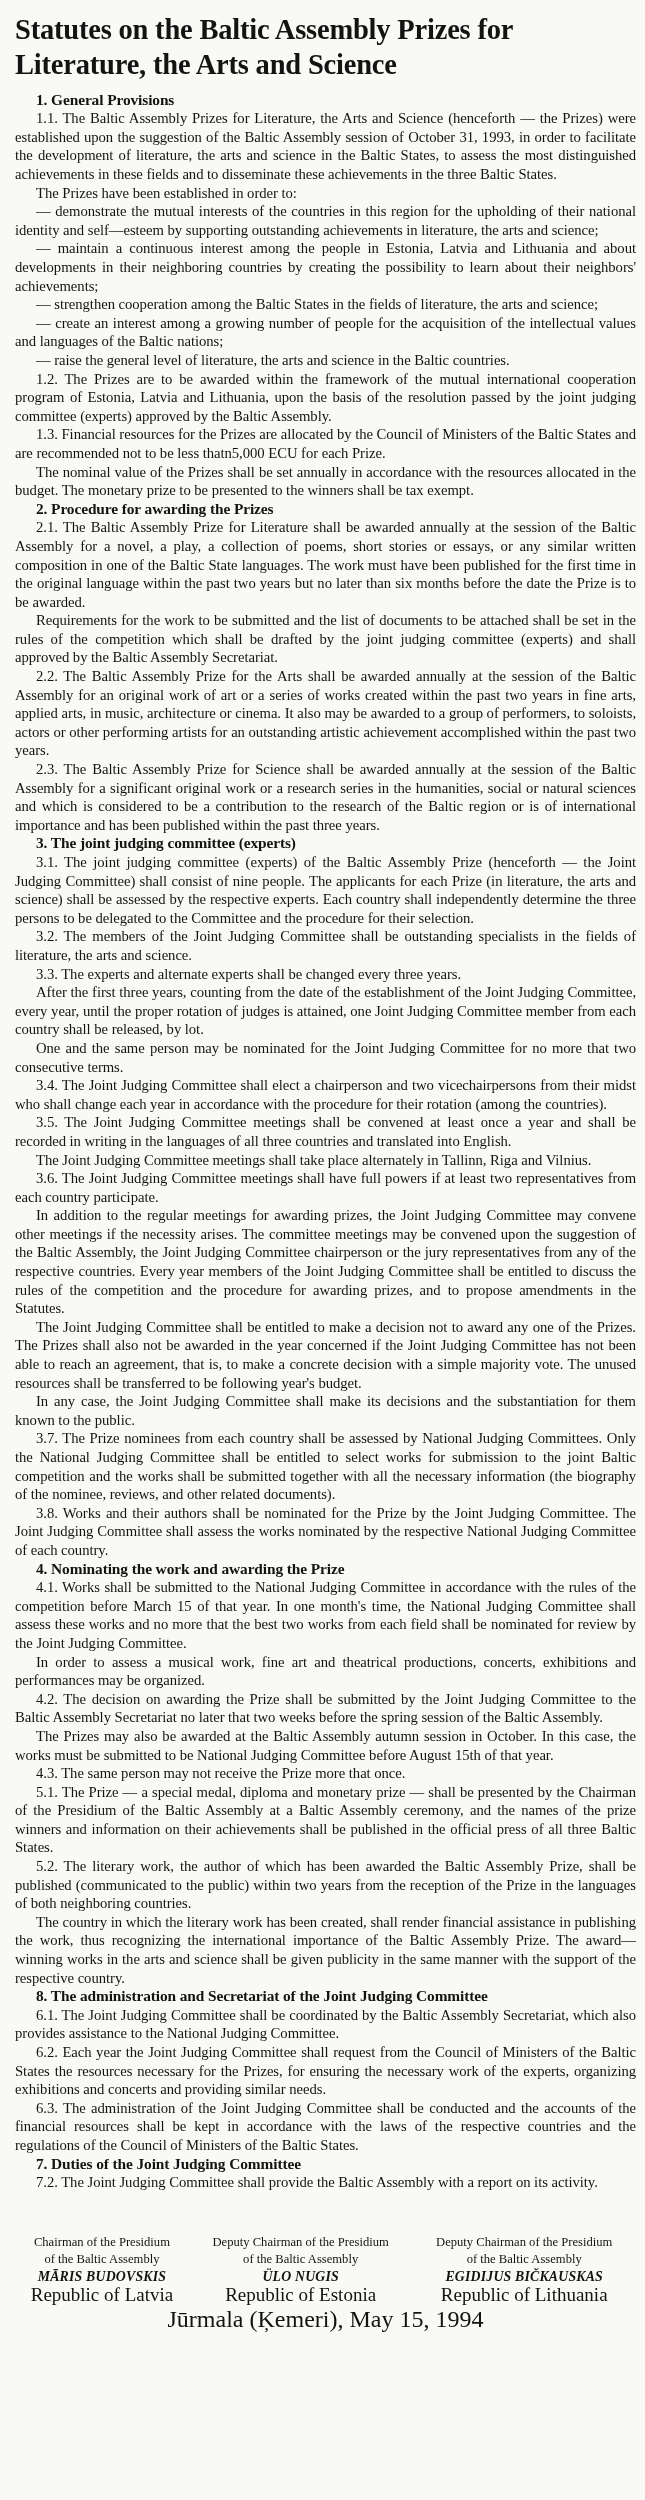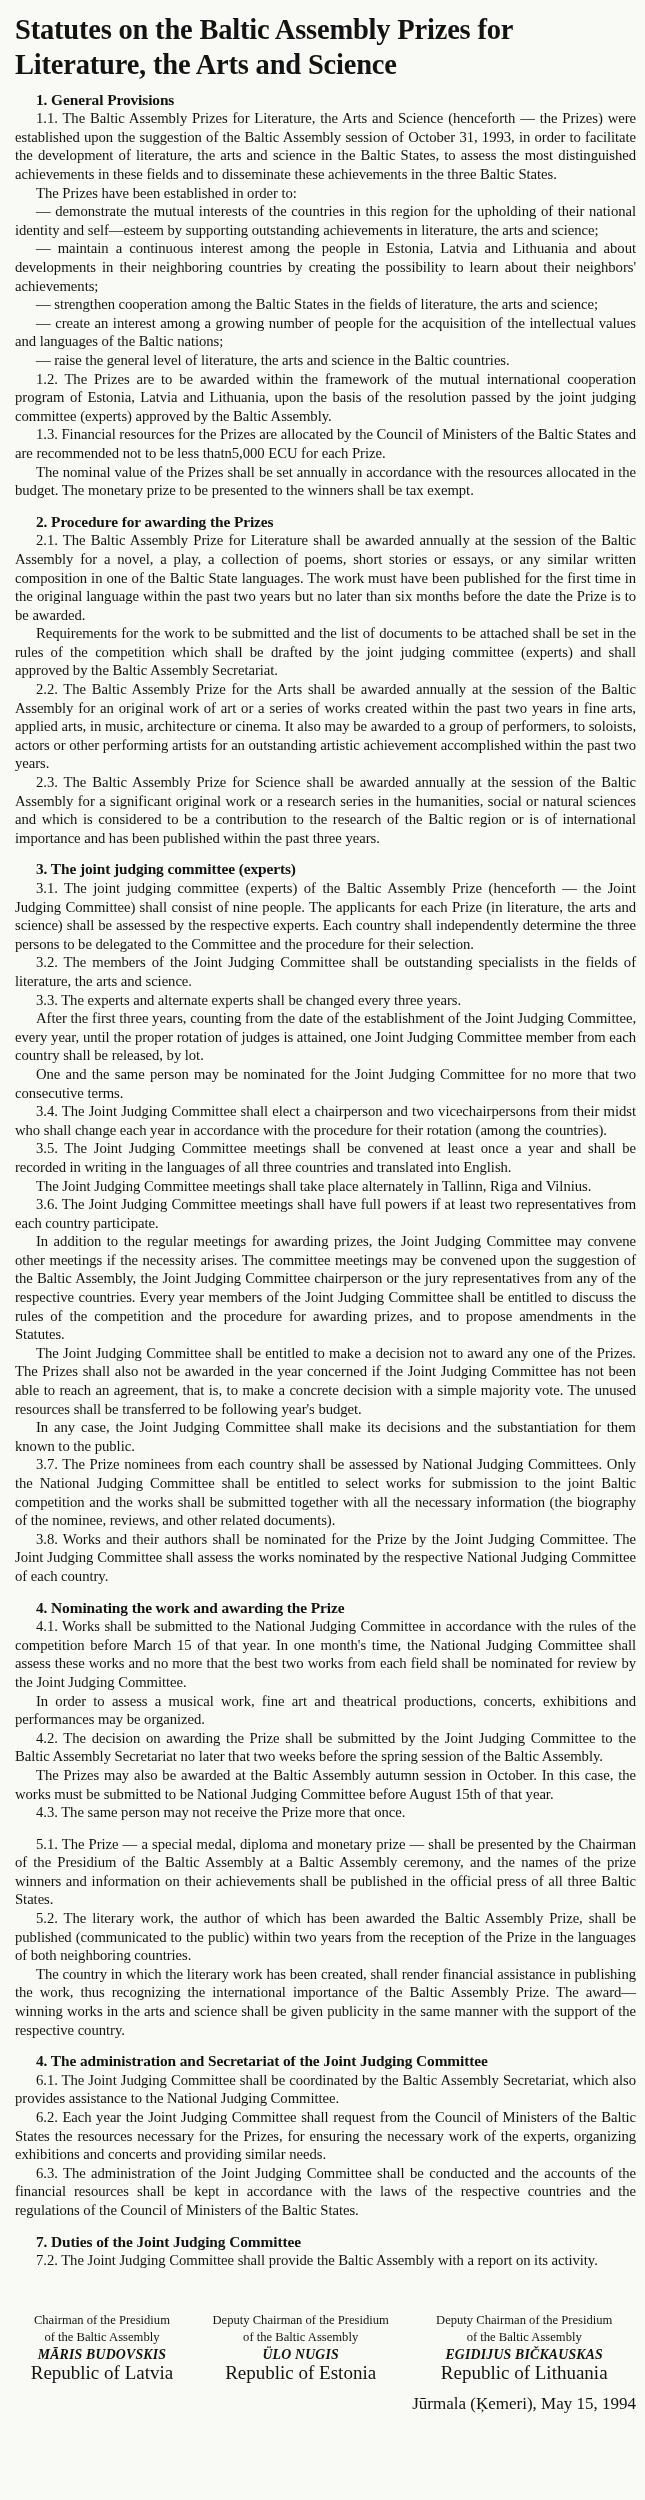--- a/index.html
+++ b/index.html
@@ -16,21 +16,21 @@
     box-sizing: border-box;
     width: 645px;
   }
   h1.doc-title {
     font-size: 28.5px;
     line-height: 1.24;
     font-weight: 700;
     margin: 4px 0 8px 0;
     letter-spacing: -0.2px;
   }
-  .section { margin-top: 13px; }
+  .section { }
   .section:first-of-type { margin-top: 2px; }
   h2.section-heading {
     font-size: 15.4px;
     line-height: 18.6px;
     font-weight: 700;
     margin: 0;
     text-indent: 21px;
     letter-spacing: -0.1px;
   }
   p.para {
@@ -59,24 +59,24 @@
     line-height: 18px;
     font-weight: 700;
     font-style: italic;
     letter-spacing: 0.2px;
   }
   .sig-country {
     font-size: 19px;
     line-height: 17.5px;
   }
   .date-line {
-    font-size: 17px;
+    font-size: 24px;
     line-height: 22px;
-    margin-top: 12px;
-    text-align: right;
+    margin-top: 5px;
+    text-align: center;
   }
 </style>
 </head>
 <body>
 
 <div class="page">
   <h1 class="doc-title">Statutes on the Baltic Assembly Prizes for Literature, the Arts and Science</h1>
 
   <div>
       <section class="section">
@@ -123,21 +123,21 @@
         <p class="para">4.2. The decision on awarding the Prize shall be submitted by the Joint Judging Committee to the Baltic Assembly Secretariat no later that two weeks before the spring session of the Baltic Assembly.</p>
         <p class="para">The Prizes may also be awarded at the Baltic Assembly autumn session in October. In this case, the works must be submitted to be National Judging Committee before August 15th of that year.</p>
         <p class="para">4.3. The same person may not receive the Prize more that once.</p>
       </section>
       <section class="section">
         <p class="para">5.1. The Prize — a special medal, diploma and monetary prize — shall be presented by the Chairman of the Presidium of the Baltic Assembly at a Baltic Assembly ceremony, and the names of the prize winners and information on their achievements shall be published in the official press of all three Baltic States.</p>
         <p class="para">5.2. The literary work, the author of which has been awarded the Baltic Assembly Prize, shall be published (communicated to the public) within two years from the reception of the Prize in the languages of both neighboring countries.</p>
         <p class="para">The country in which the literary work has been created, shall render financial assistance in publishing the work, thus recognizing the international importance of the Baltic Assembly Prize. The award—winning works in the arts and science shall be given publicity in the same manner with the support of the respective country.</p>
       </section>
       <section class="section">
-        <h2 class="section-heading">4. The administration and Secretariat of the Joint Judging Committee</h2>
+        <h2 class="section-heading">8. The administration and Secretariat of the Joint Judging Committee</h2>
         <p class="para">6.1. The Joint Judging Committee shall be coordinated by the Baltic Assembly Secretariat, which also provides assistance to the National Judging Committee.</p>
         <p class="para">6.2. Each year the Joint Judging Committee shall request from the Council of Ministers of the Baltic States the resources necessary for the Prizes, for ensuring the necessary work of the experts, organizing exhibitions and concerts and providing similar needs.</p>
         <p class="para">6.3. The administration of the Joint Judging Committee shall be conducted and the accounts of the financial resources shall be kept in accordance with the laws of the respective countries and the regulations of the Council of Ministers of the Baltic States.</p>
       </section>
       <section class="section">
         <h2 class="section-heading">7. Duties of the Joint Judging Committee</h2>
         <p class="para">7.2. The Joint Judging Committee shall provide the Baltic Assembly with a report on its activity.</p>
       </section>
     </div>
 

